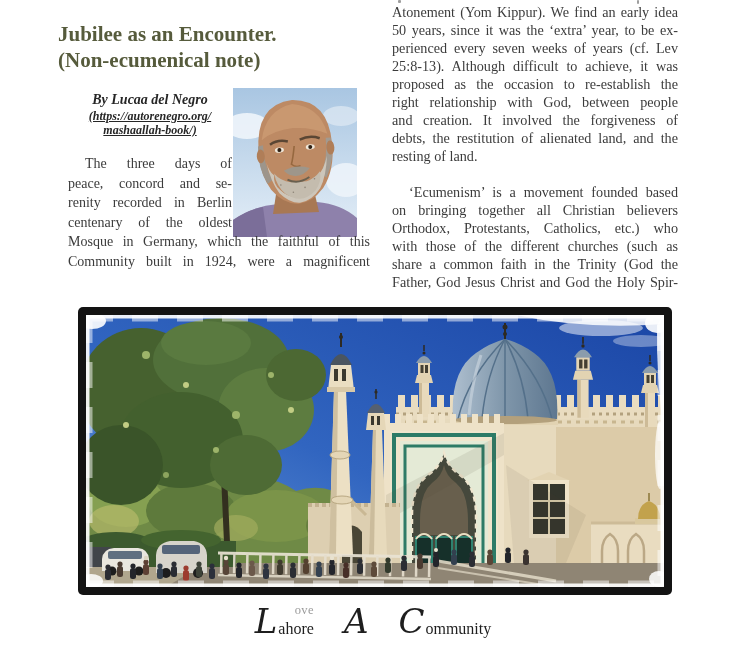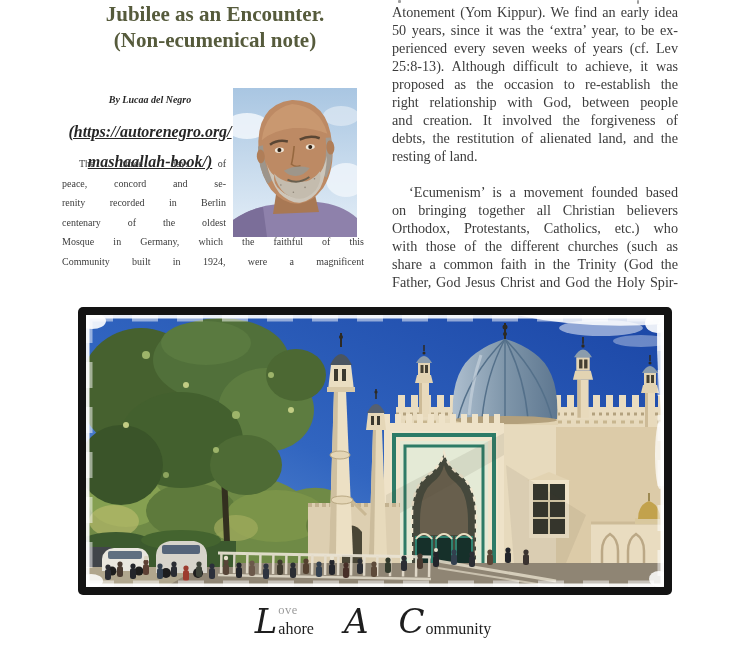--- a/index.html
+++ b/index.html
@@ -1,30 +1,30 @@
 <!DOCTYPE html>
 <html><head>
 <meta charset="utf-8">
 <style>
   * { margin:0; padding:0; box-sizing:border-box; }
   html,body { width:746px; height:648px; background:#ffffff; overflow:hidden; }
   body { font-family:"Liberation Serif", serif; color:#3b3b3b; position:relative; }
   #page { position:relative; width:746px; height:648px; background:#fff; }
 
   
-  #article-title { position:absolute; left:58px; top:1px; width:314px;
-    font-size:21px; line-height:26px; font-weight:bold; color:#565b3c; text-align:center; }
+  #article-title { position:absolute; left:58px; top:21px; width:314px;
+    font-size:21px; line-height:26px; font-weight:bold; color:#565b3c; text-align:left; }
   #byline-block { position:absolute; left:64px; top:90px; width:172px; text-align:center; color:#262626; }
-  #byline { font-size:10px; font-weight:bold; font-style:italic; line-height:19px; }
-  .byline-url { font-size:16px; font-weight:bold; font-style:italic; line-height:14px;
-    text-decoration:underline; color:#262626; display:block;margin-top:16px; }
+  #byline { font-size:14px; font-weight:bold; font-style:italic; line-height:19px; }
+  .byline-url { font-size:12px; font-weight:bold; font-style:italic; line-height:14px;
+    text-decoration:underline; color:#262626; display:block; }
   #portrait-box { position:absolute; left:233px; top:88px; width:124px; height:149px; overflow:hidden; }
 
-  #left-body { position:absolute; left:62px; top:154px; width:302px;
-    font-size:10px; line-height:19.5px; }
+  #left-body { position:absolute; left:68px; top:154px; width:302px;
+    font-size:14px; line-height:19.5px; }
   .line { text-align:justify; text-align-last:justify; white-space:nowrap0; }
   .narrow { width:164px; }
   .indent { text-indent:17px; }
   .align-left { text-align-last:left; }
 
   
   #right-col { position:absolute; left:392px; top:3px; width:286px;
     font-size:14.2px; line-height:18px; }
   .para2 { margin-top:18px; }
   .fragment { position:absolute; background:#6a6a6a; opacity:.65; border-radius:1px; }
@@ -36,21 +36,21 @@
     background:#131313; border-radius:5px; }
   #photo-frame svg { position:absolute; left:8px; top:8px; width:578px; height:272px; display:block; }
 
   
   #caption { position:absolute; left:0; top:596px; width:746px; height:40px;
     display:flex; justify-content:center; align-items:flex-end; gap:30px; }
   .cap-group { display:flex; align-items:flex-end; }
   .cap-big { font-family:"DejaVu Serif", serif; font-style:italic; font-size:34px;
     line-height:30px; color:#1e1e1e; }
   .cap-stack { display:inline-flex; flex-direction:column; justify-content:space-between;
-    height:32px; margin-left:1px; }
+    height:32px; margin-left:1px;align-items:flex-end; }
   .cap-top { font-size:12.5px; line-height:12px; color:#9b9b9b; letter-spacing:.4px; }
   .cap-bottom { font-size:16px; line-height:14px; color:#1e1e1e; }
 </style>
 </head>
 <body>
 
 <div id="page">
 
   <h1 id="article-title">
     <div>Jubilee as an Encounter.</div>

